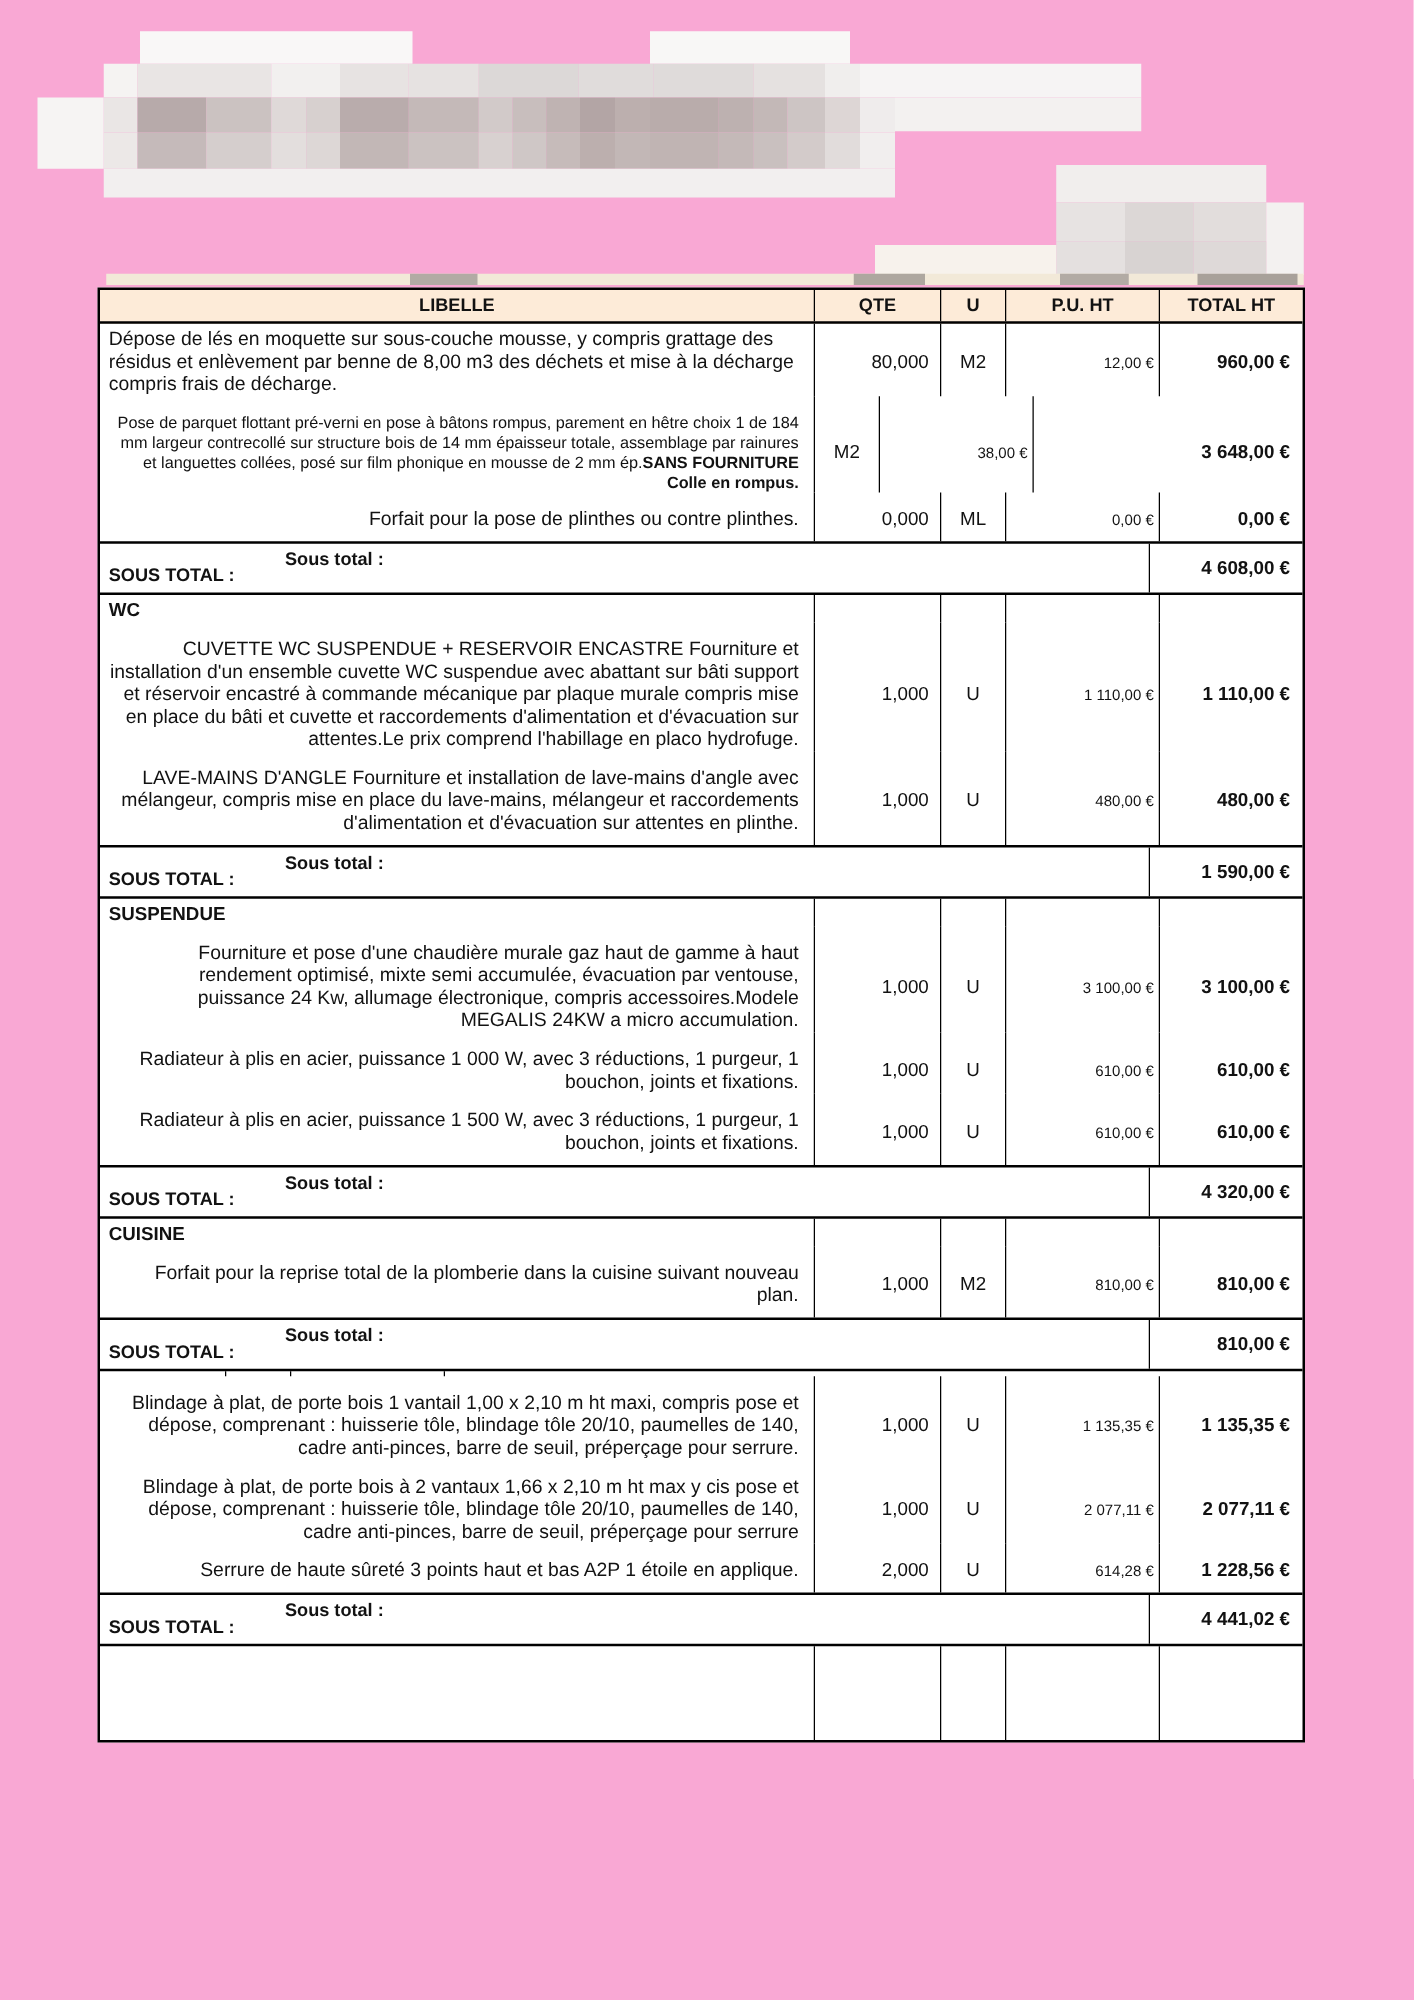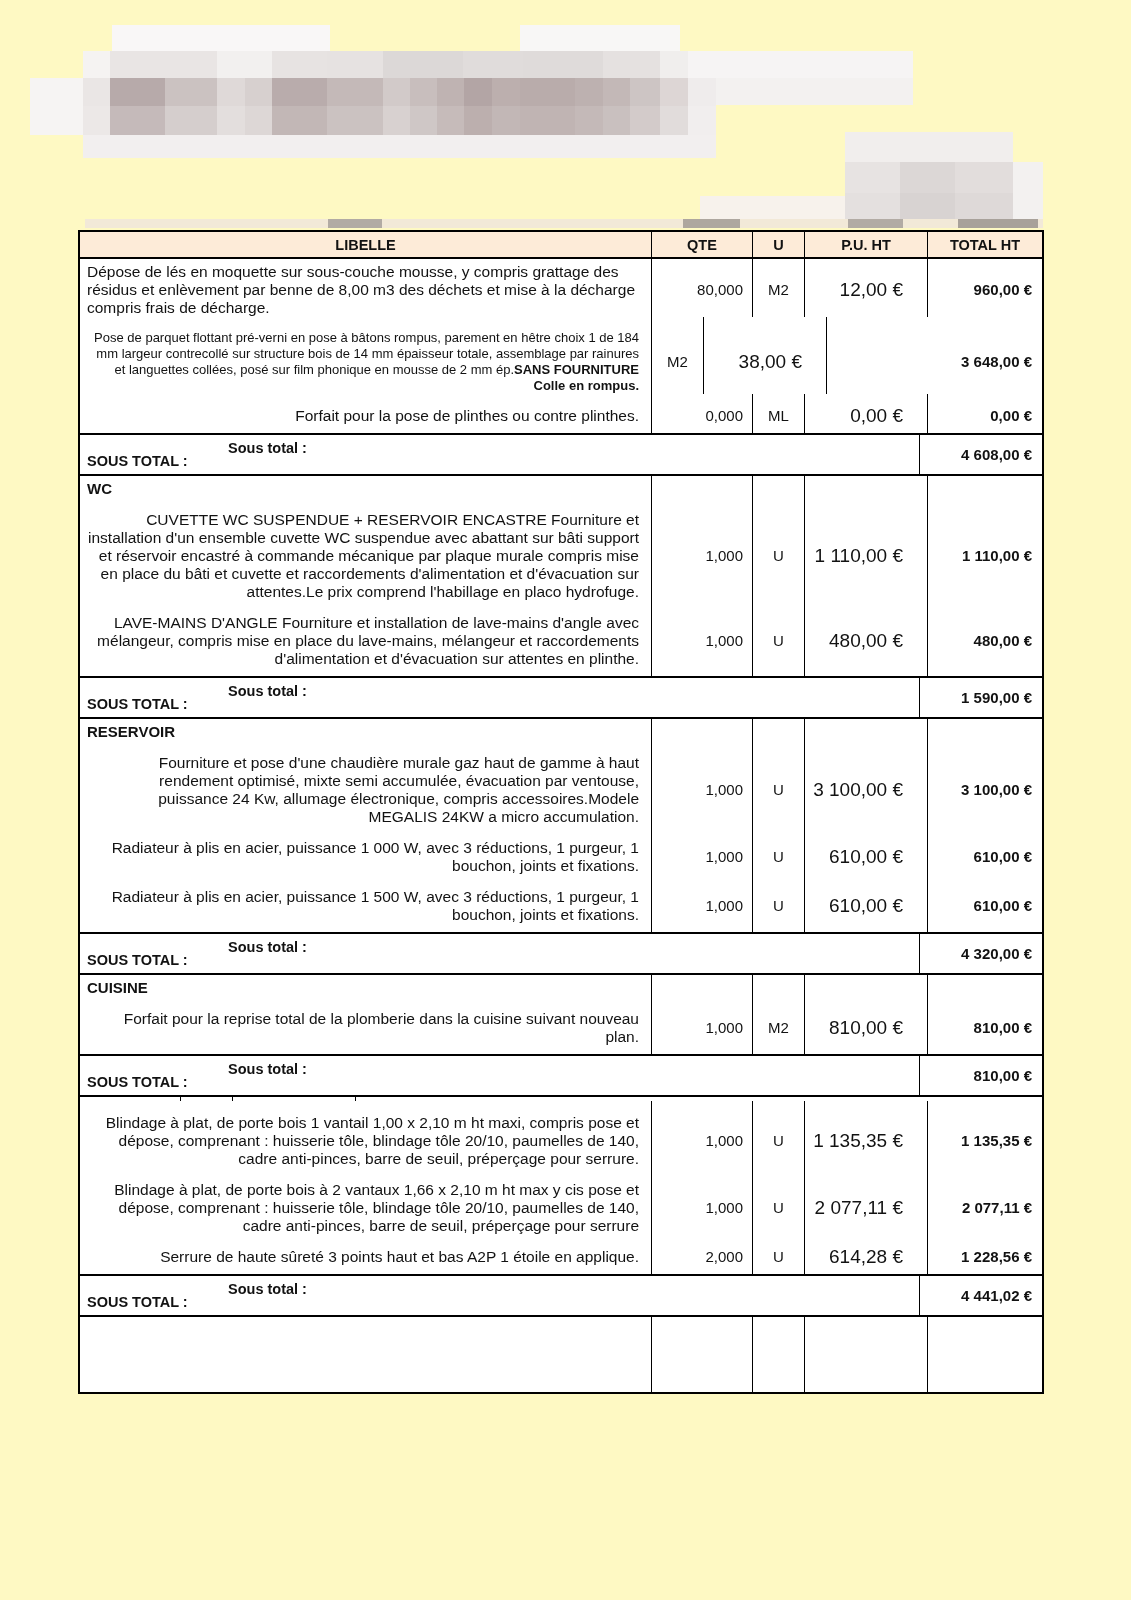--- a/index.html
+++ b/index.html
@@ -1,33 +1,33 @@
 <!DOCTYPE html>
 <html><head>
 <meta charset="utf-8">
 <style>
   html,body{margin:0;padding:0;background:#fff;}
-  .page{position:relative;width:1131px;height:1600px;background:#fef9c3;overflow:hidden;
+  .page{position:relative;width:1131px;height:1600px;background:#f9a8d4;overflow:hidden;
         font-family:"Liberation Sans", sans-serif;color:#121212;}
   
   .letterhead{position:absolute;left:0;top:0;width:1131px;height:230px;}
   .mblock{position:absolute;}
   
   .quote-table{position:absolute;left:78px;top:230px;width:966px;background:#fff;
                border:2.5px solid #000;font-size:15.5px;line-height:18px;box-sizing:border-box;}
   .trow{display:flex;}
   .thead{background:#fdebd8;border-bottom:2px solid #000;}
   .hcell{box-sizing:border-box;font-weight:bold;font-size:14.5px;line-height:18px;
          text-align:center;padding:4px 0 3px 0;}
   .cell{box-sizing:border-box;}
   .vline{border-right:1.6px solid #000;}
   .libelle{width:572px;padding:0 12px 0 7px;}
   .qte{width:101px;display:flex;align-items:center;justify-content:flex-end;padding-right:9px;font-size:15px;}
   .unit{width:52px;display:flex;align-items:center;justify-content:center;font-size:15px;}
-  .pu{width:123px;display:flex;align-items:center;justify-content:flex-end;padding-right:24px;font-size:19px;}
+  .pu{width:123px;display:flex;align-items:center;justify-content:flex-end;padding-right:4px;font-size:12px;}
   .total{flex:1;display:flex;align-items:center;justify-content:flex-end;padding-right:10px;
          font-weight:bold;font-size:15px;}
   .item-row.gap > .cell{padding-top:13px;text-align:right;}
   .item-row.first > .cell{padding-top:4px;}
   .item-row.last > .cell{padding-bottom:8px;}
   .title-text{font-weight:bold;font-size:15px;}
   .small-text{font-size:13px;line-height:16px;}
   .empty-row{height:75px;}
   .subtotal-row{display:flex;border-top:2.5px solid #000;border-bottom:2.5px solid #000;
                 font-weight:bold;font-size:14.5px;line-height:18px;}
@@ -175,21 +175,21 @@
           <div class="cell pu vline">480,00 €</div>
           <div class="cell total">480,00 €</div>
         </div>
       </div>
       <div class="subtotal-row">
         <div class="st-left"><span>SOUS TOTAL :</span><span class="st-l2">Sous total :</span></div>
         <div class="st-value">1 590,00 €</div>
       </div>
       <div class="section">
         <div class="trow item-row first">
-          <div class="cell libelle vline"><span class="title-text">RESERVOIR</span></div>
+          <div class="cell libelle vline"><span class="title-text">SUSPENDUE</span></div>
           <div class="cell qte vline"></div>
           <div class="cell unit vline"></div>
           <div class="cell pu vline"></div>
           <div class="cell total"></div>
         </div>
         <div class="trow item-row gap">
           <div class="cell libelle vline">
             <div class=""><span>Fourniture et pose d'une chaudière murale gaz haut de gamme à haut rendement optimisé, mixte semi accumulée, évacuation par ventouse, puissance 24 Kw, allumage électronique, compris accessoires.Modele MEGALIS 24KW  a micro accumulation.</span></div>
           </div>
           <div class="cell qte vline">1,000</div>

